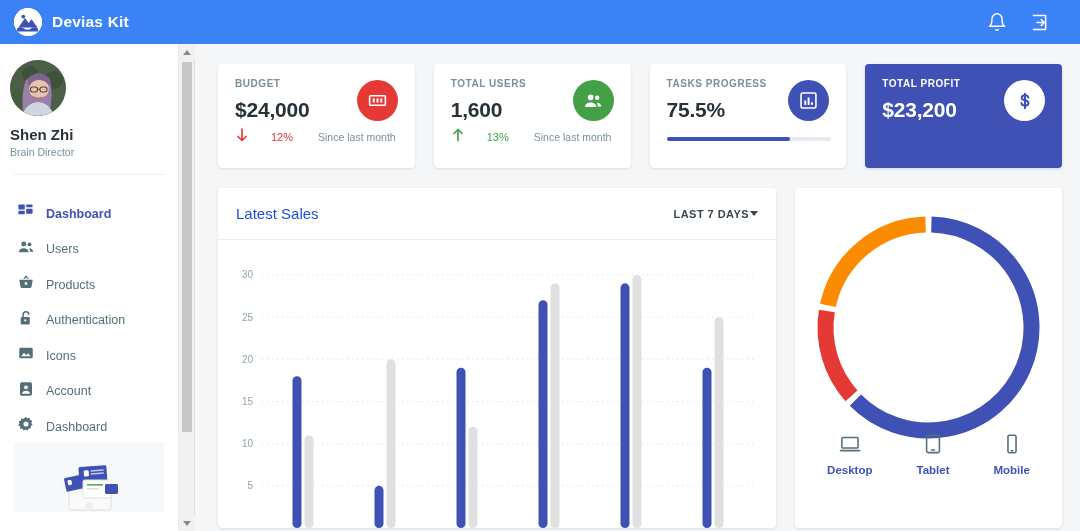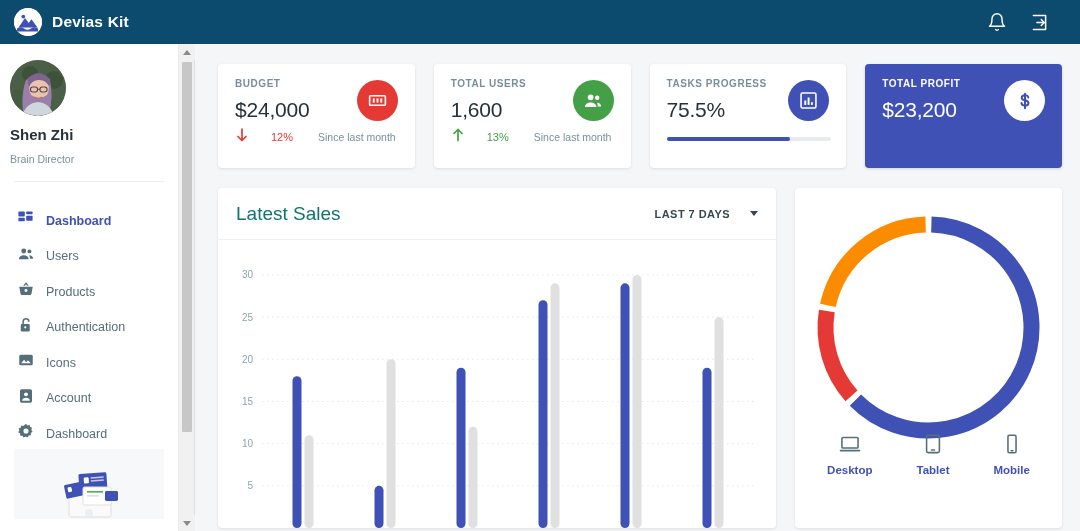--- a/index.html
+++ b/index.html
@@ -7,21 +7,21 @@
     width: 1080px; height: 531px;
     overflow: hidden;
     font-family: "Liberation Sans", sans-serif;
     background: #f4f6f8;
   }
   .app { position: relative; width: 1080px; height: 531px; }
 
   
   .appbar {
     position: absolute; left: 0; top: 0; width: 1080px; height: 44px;
-    background: #0c4a6e;
+    background: #3b82f6;
     display: flex; align-items: center;
     padding: 4px 14px;
     z-index: 30;
   }
   .logo-wrap { display: flex; align-items: center; gap: 10px; }
   .logo-circle {
     width: 28px; height: 28px; border-radius: 50%;
     background: #ffffff;
     display: flex; align-items: center; justify-content: center;
     overflow: hidden;
@@ -51,21 +51,21 @@
   }
   .avatar {
     width: 56px; height: 56px; border-radius: 50%;
     overflow: hidden; background: #6f7f6b;
     display: block;
   }
   .profile-name {
     margin-top: 10px; font-size: 15px; font-weight: bold; color: #263238;
   }
   .profile-role {
-    margin-top: 10px; font-size: 10.5px; color: #78909c;
+    margin-top: 3px; font-size: 10.5px; color: #78909c;
   }
   .divider { height: 1px; background: #eceff1; margin: 0 14px; }
   .nav { padding: 10px 8px 0; }
   .nav-item {
     display: flex; align-items: flex-end; gap: 11px;
     height: 35.5px; padding: 0 8px;
     border-radius: 4px; cursor: pointer;
   }
   .nav-item .nav-icon { width: 19px; height: 19px; display:flex; align-items:center; justify-content:center; flex: 0 0 19px; }
   .nav-label { font-size: 12.5px; color: #546e7a; }
@@ -124,21 +124,21 @@
     padding: 14px 17px 0;
     position: relative;
   }
   .stat-card.accent { background: #3f51b5; box-shadow: 0 1px 3px rgba(63,63,68,0.18); }
   .stat-label {
     font-size: 10px; font-weight: bold; letter-spacing: .55px;
     color: #78909c; text-transform: uppercase;
   }
   .stat-card.accent .stat-label { color: #ffffff; }
   .stat-value {
-    margin-top: 9px; font-size: 21px; font-weight: normal; color: #263238;
+    margin-top: 9px; font-size: 21px; font-weight: bold; color: #263238;
     letter-spacing: -.2px;
   }
   .stat-card.accent .stat-value { color: #ffffff; }
   .stat-badge {
     position: absolute; right: 17px; top: 16px;
     width: 41px; height: 41px; border-radius: 50%;
     display: flex; align-items: center; justify-content: center;
   }
   .stat-delta {
     position: absolute; left: 17px; bottom: 21px;
@@ -157,23 +157,23 @@
   .panel {
     background: #ffffff; border-radius: 4px;
     box-shadow: 0 1px 3px rgba(63,63,68,0.13);
   }
   .panel-sales { width: 558px; height: 340px; }
   .panel-devices { width: 267px; height: 340px; }
   .panel-head {
     height: 52px; display: flex; align-items: center;
     padding: 0 18px; border-bottom: 1px solid #eceff1;
   }
-  .panel-title { font-size: 19px; color: #0f766e; }
+  .panel-title { font-size: 15px; color: #1d4ed8; }
   .panel-action {
-    margin-left: auto; display: flex; align-items: center; gap: 20px;
+    margin-left: auto; display: flex; align-items: center; gap: 1px;
     font-size: 11px; font-weight: bold; letter-spacing: .45px;
     color: #37474f; cursor: pointer;
   }
   .caret-down {
     width: 0; height: 0;
     border-left: 4.5px solid transparent; border-right: 4.5px solid transparent;
     border-top: 5.5px solid #37474f;
   }
   .icon-btn { margin-left: auto; cursor: pointer; display: flex; }
 

